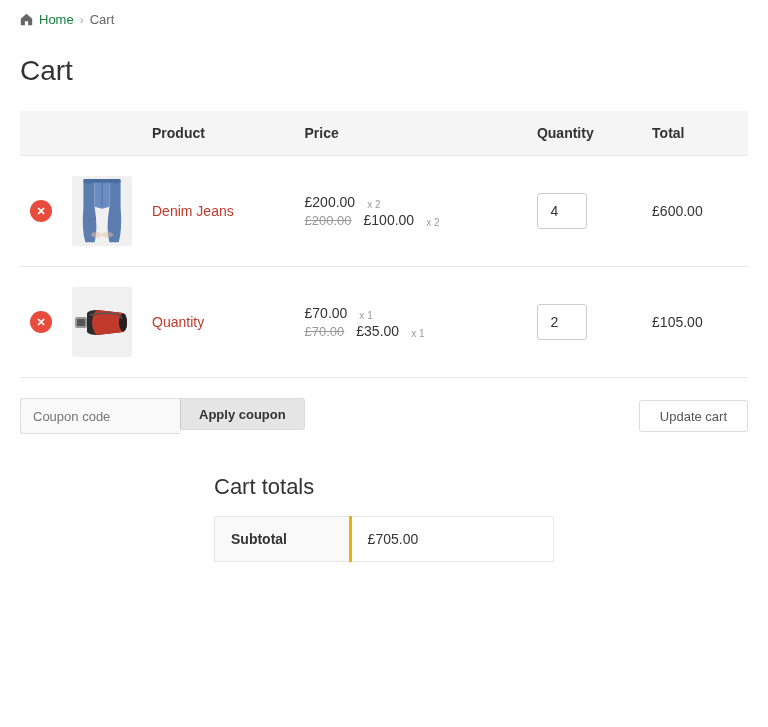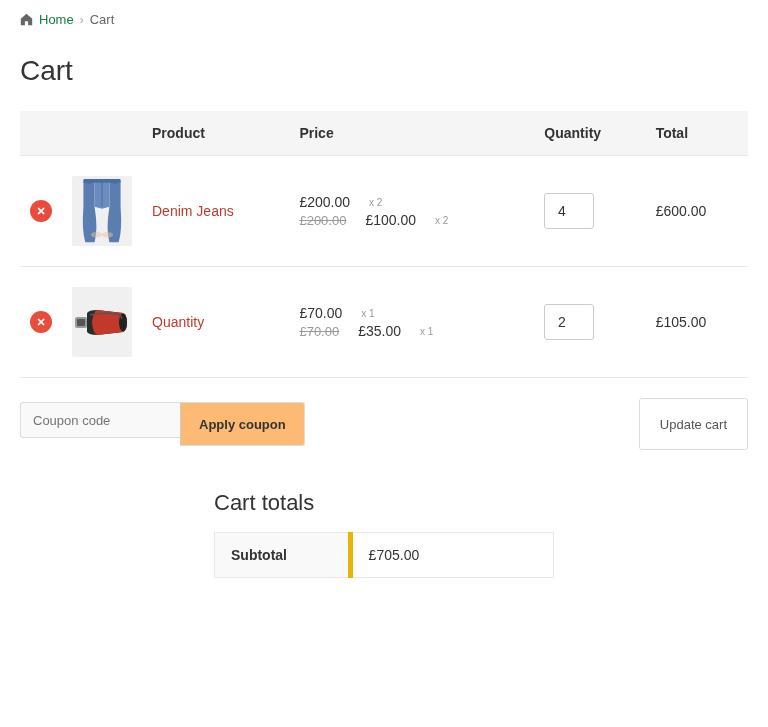--- a/index.html
+++ b/index.html
@@ -117,22 +117,22 @@
       text-decoration: none;
       font-size: 14px;
     }
     .price-block {
       display: flex;
       flex-direction: column;
       gap: 2px;
     }
     .price-row {
       display: flex;
-      align-items: center;
-      gap: 19px;
+      align-items: flex-end;
+      gap: 12px;
       white-space: nowrap;
     }
     .price-original {
       color: #333;
       font-size: 14px;
     }
     .price-sale {
       text-decoration: line-through;
       color: #999;
       font-size: 13px;
@@ -177,34 +177,34 @@
       border: 1px solid #ddd;
       border-right: none;
       padding: 0 12px;
       font-size: 13px;
       color: #999;
       background: #f9f9f9;
       border-radius: 3px 0 0 3px;
       outline: none;
     }
     .apply-coupon-btn {
-      height: 44px;
+      height: 32px;
       padding: 0 18px;
-      background: #fdba74;
+      background: #e5e5e5;
       border: 1px solid #ddd;
       border-left: 1px solid #ccc;
       font-size: 13px;
       font-weight: 600;
       color: #333;
       cursor: pointer;
       border-radius: 0 3px 3px 0;
       transition: background 0.2s;
     }
     .update-cart-btn {
-      height: 52px;
+      height: 32px;
       padding: 0 20px;
       background: #fff;
       border: 1px solid #ddd;
       font-size: 13px;
       color: #555;
       cursor: pointer;
       border-radius: 3px;
       transition: background 0.2s;
     }
     .cart-totals {
@@ -225,21 +225,21 @@
       border: 1px solid #e8e8e8;
     }
     .totals-table tr td {
       padding: 14px 16px;
       font-size: 14px;
     }
     .totals-table tr td:first-child {
       font-weight: 600;
       background: #f9f9f9;
       width: 40%;
-      border-right: 5px solid #eab308;
+      border-right: 3px solid #eab308;
     }
     .totals-table tr td:last-child {
       color: #333;
     }
   </style>
 </head>
 <body>
 
 <div class="page-wrapper">
 

